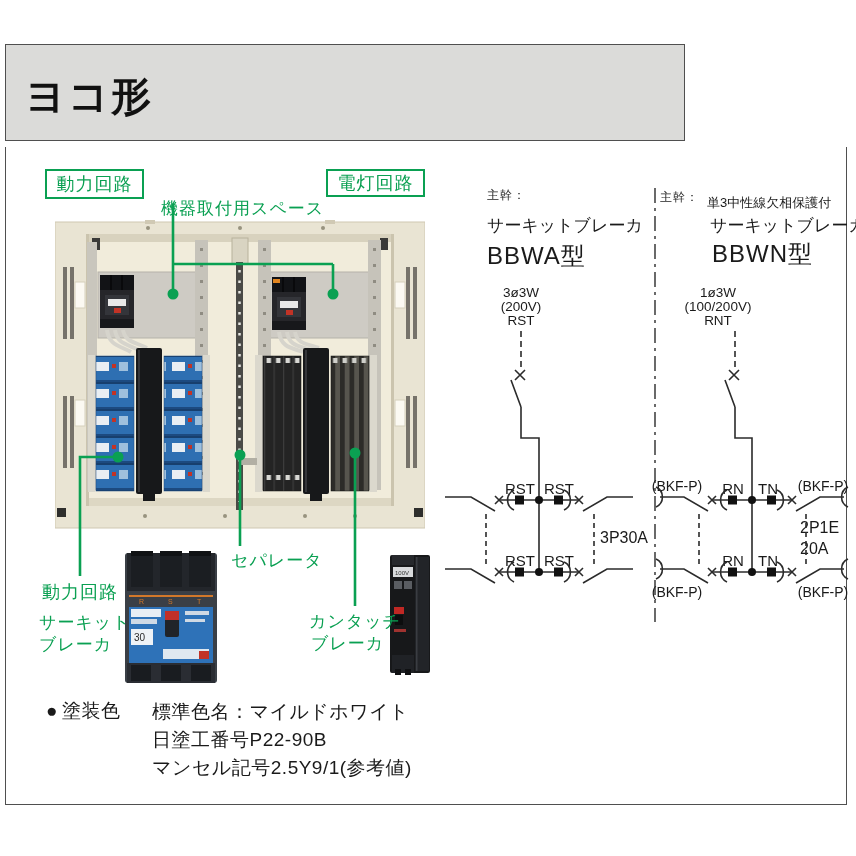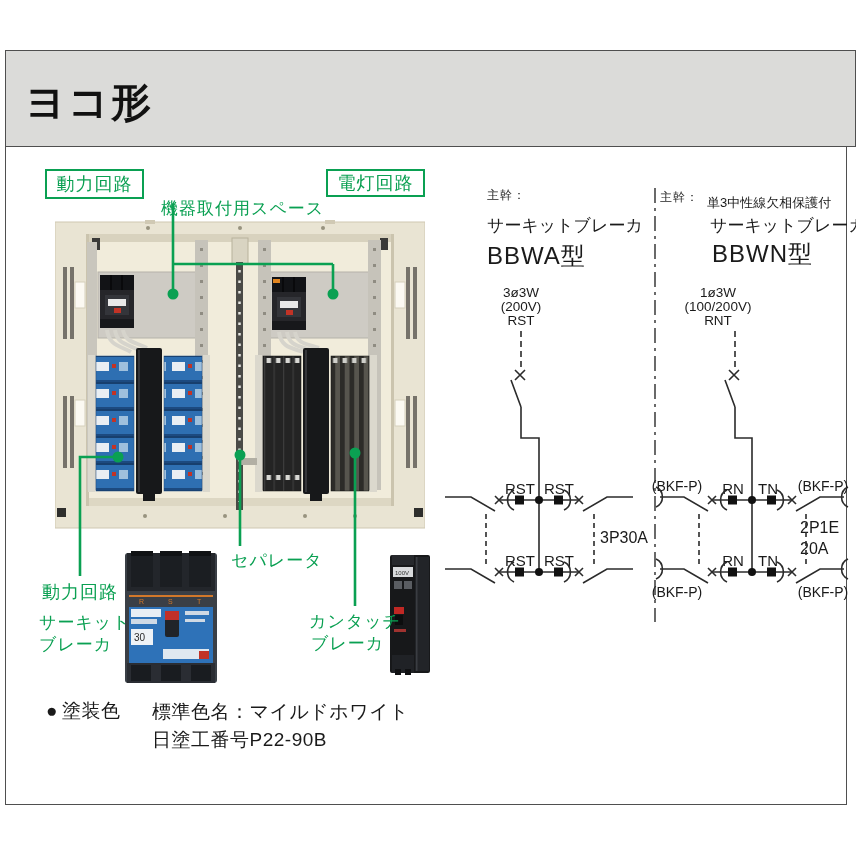--- a/index.html
+++ b/index.html
@@ -22,21 +22,21 @@
   .bkf{font-size:14px;text-align:center;white-space:nowrap;}
   .rating{font-size:16px;white-space:nowrap;}
   .paint{font-size:19px;white-space:nowrap;letter-spacing:0.5px;}
   .paint .bullet{font-size:19px;margin-right:4px;}
 </style>
 </head>
 <body>
 
 <div class="canvas">
 
-  <div class="abs band" style="left:5px;top:50px;width:851px;height:97px;">
+  <div class="abs band" style="left:5px;top:44px;width:680px;height:97px;">
     <div class="abs pagetitle" style="left:19px;top:24px;">ヨコ形</div>
   </div>
 
   <div class="abs contentbox" style="left:5px;top:147px;width:842px;height:658px;"></div>
 
   <div class="abs gbox" style="left:45px;top:169px;width:99px;height:30px;">動力回路</div>
   <div class="abs gbox" style="left:326px;top:169px;width:99px;height:28px;">電灯回路</div>
   <div class="abs glabel" style="left:161px;top:185px;margin-top:12px;">機器取付用スペース</div>
 
   <svg class="abs" style="left:55px;top:220px;" width="370" height="310" viewBox="0 0 370 310">
@@ -339,14 +339,15 @@
   <div class="abs bkf" style="left:649px;top:584px;width:56px;">(BKF-P)</div>
   <div class="abs bkf" style="left:795px;top:584px;width:56px;">(BKF-P)</div>
   <div class="abs rating" style="left:800px;top:519px;">2P1E</div>
   <div class="abs rating" style="left:800px;top:540px;">20A</div>
 
   <div class="abs paint" style="left:46px;top:698px;">
     <span class="bullet">●</span><span>塗装色</span>
   </div>
   <div class="abs paint" style="left:152px;top:699px;">標準色名：マイルドホワイト</div>
   <div class="abs paint" style="left:152px;top:727px;">日塗工番号P22-90B</div>
+  <div class="abs paint" style="left:152px;top:755px;">マンセル記号2.5Y9/1(参考値)</div>
 
 </div>
 
 </body></html>

